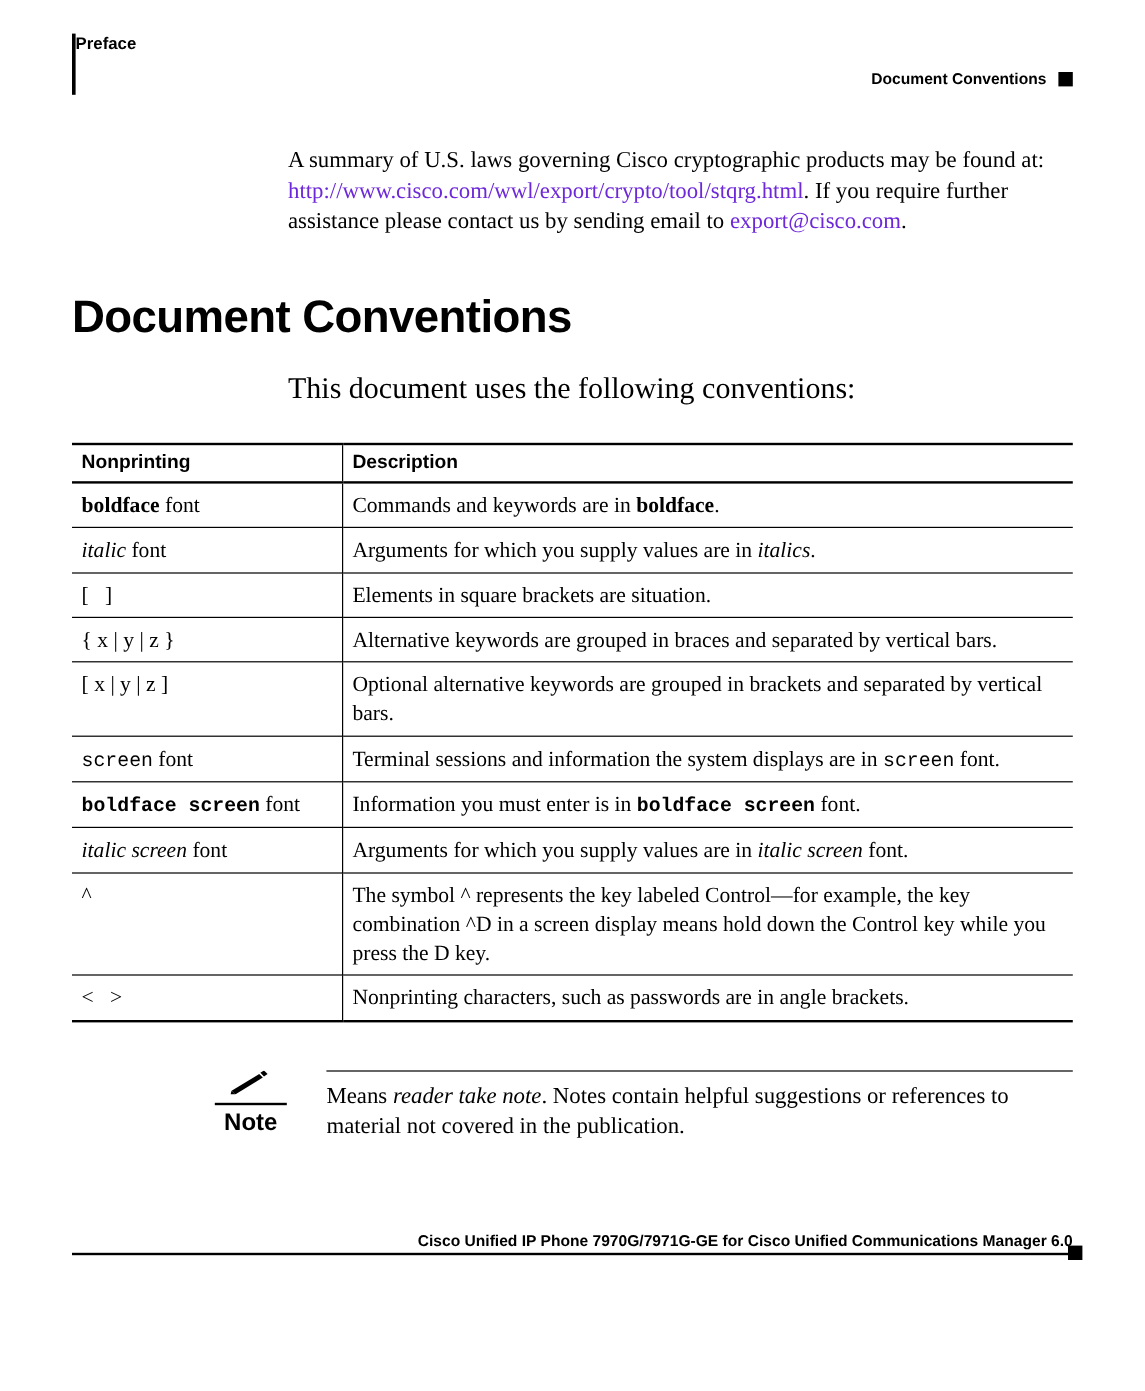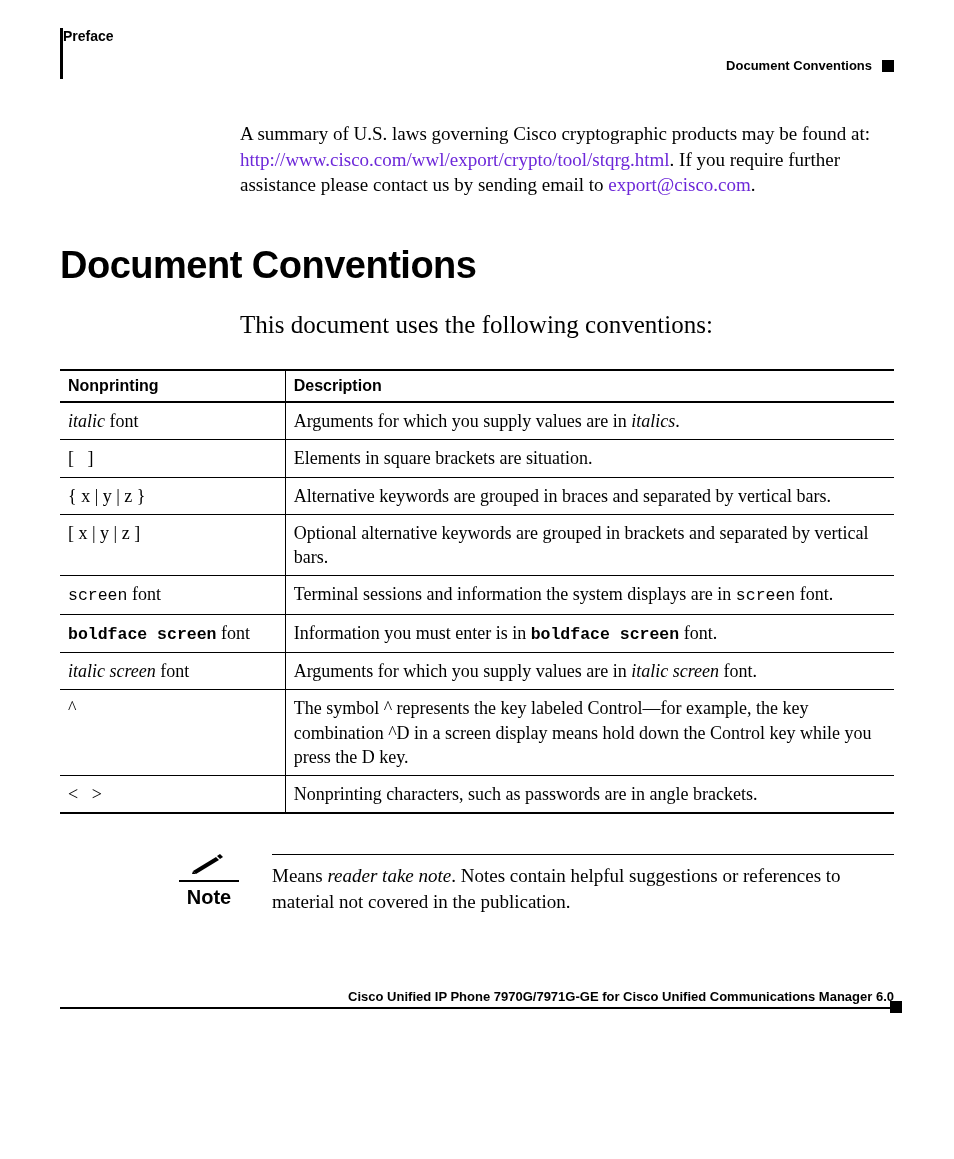--- a/index.html
+++ b/index.html
@@ -163,20 +163,24 @@
 
   <table class="conv">
     <thead>
       <tr>
         <th>Nonprinting</th>
         <th>Description</th>
       </tr>
     </thead>
     <tbody>
       <tr>
+          <td><span class="bold">boldface</span> font</td>
+          <td>Commands and keywords are in <span class="bold">boldface</span>.</td>
+        </tr>
+      <tr>
           <td><span class="ital">italic</span> font</td>
           <td>Arguments for which you supply values are in <span class="ital">italics</span>.</td>
         </tr>
       <tr>
           <td>[&nbsp;&nbsp;&nbsp;]</td>
           <td>Elements in square brackets are situation.</td>
         </tr>
       <tr>
           <td>{ x | y | z }</td>
           <td>Alternative keywords are grouped in braces and separated by vertical bars.</td>

